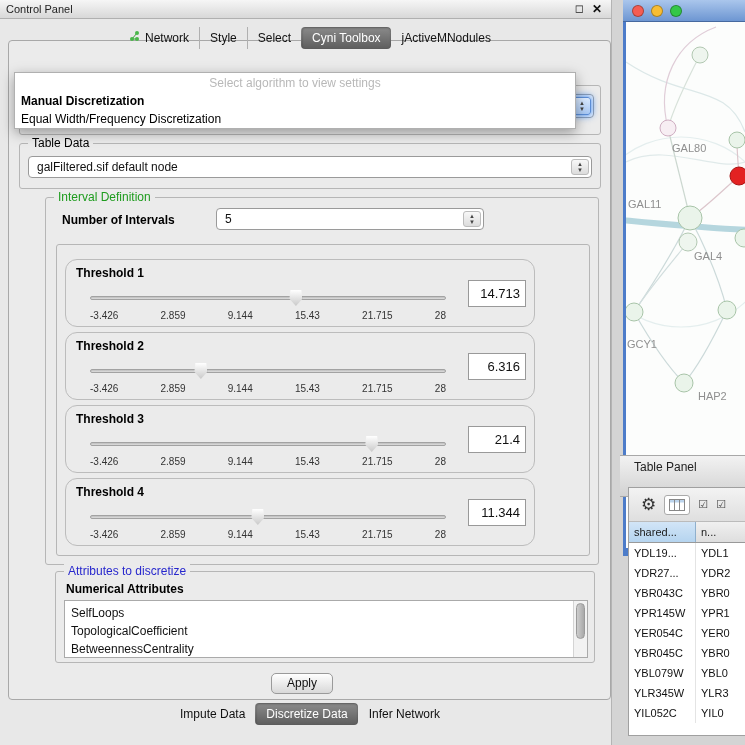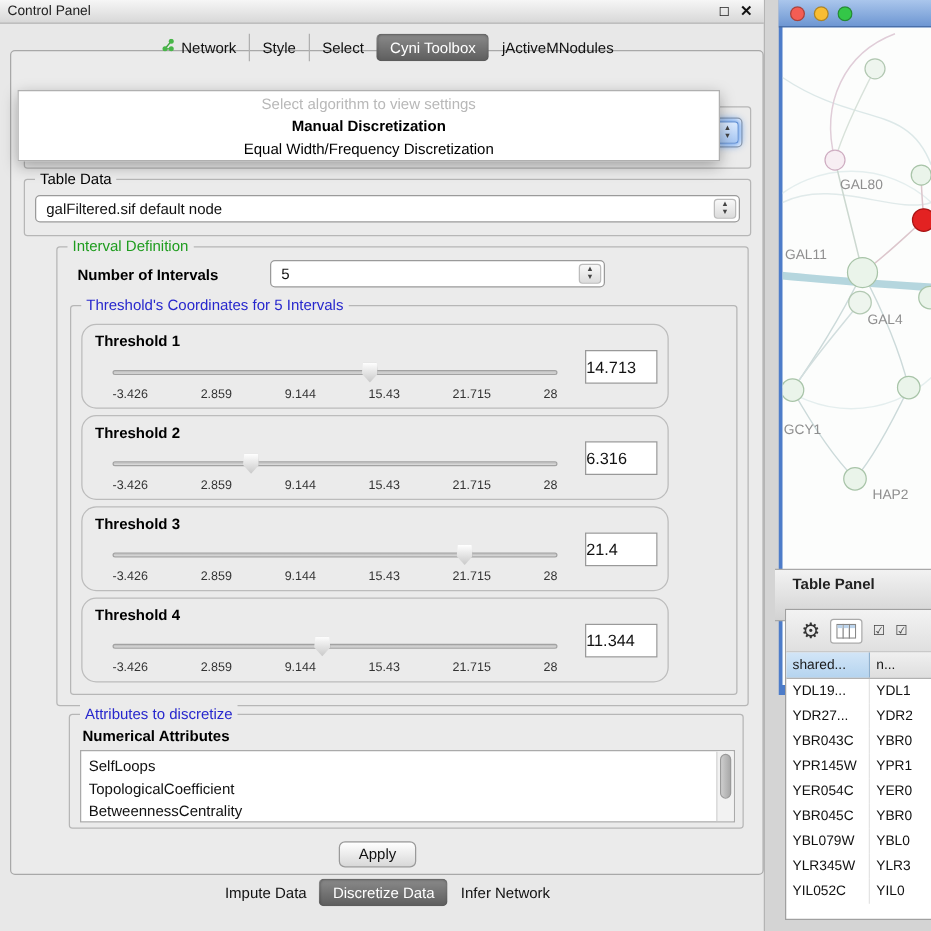--- a/index.html
+++ b/index.html
@@ -44,38 +44,38 @@
     color:#444; background:linear-gradient(#f8f8f8,#dcdcdc); border:1px solid #bcbcbc; }
   .arrows::before { content:"▲"; font-size:6px; line-height:6px; }
   .arrows::after  { content:"▼"; font-size:6px; line-height:6px; }
   .arrows.focused { border:1px solid #5b8dd6; background:linear-gradient(#dcebff,#a8c8f4);
     box-shadow:0 0 6px 2px rgba(86,148,235,.85); }
 
   
   .algo-popup { position:absolute; left:14px; top:72px; width:562px; background:#fff;
     border:1px solid #b0b0b0; box-shadow:0 4px 12px rgba(0,0,0,.35); z-index:30; }
   .algo-popup .ph { text-align:center; color:#b8b8b8; font-size:12px; padding:3px 0 2px; }
-  .algo-popup .item { font-size:12px; color:#000; padding:2px 6px;text-align:center; }
+  .algo-popup .item { font-size:12px; color:#000; padding:2px 6px; }
   .algo-popup .item.bold { font-weight:bold; }
 
   
   .tbox { position:absolute; left:8px; width:470px; height:68px; border:1px solid #bcbcbc;
     background:#ebebeb; border-radius:12px; }
   .tlabel { position:absolute; left:10px; top:6px; font-size:12px; font-weight:bold; color:#000; }
   .slider-zone { position:absolute; left:24px; width:356px; top:28px; height:20px; }
   .track { position:absolute; left:0; right:0; top:8px; height:4px; border:1px solid #a2a2a2;
     border-radius:2px; background:linear-gradient(#bdbdbd,#dedede); }
   .handle { position:absolute; top:2px; width:13px; height:16px; margin-left:-6px;
     background:linear-gradient(#ffffff,#c9c9c9);
     clip-path:polygon(8% 0,92% 0,100% 55%,50% 100%,0 55%);
     filter:drop-shadow(0 0 1px #777); }
   .ticks { position:absolute; left:24px; width:356px; top:50px; display:flex;
     justify-content:space-between; font-size:10px; color:#333; }
   .valbox { position:absolute; left:402px; top:20px; width:58px; height:27px; background:#fff;
-    border:1px solid #999; font-size:13px; color:#111; text-align:left; line-height:25px;
+    border:1px solid #999; font-size:13px; color:#111; text-align:right; line-height:25px;
     padding-right:5px; }
 
   
   .listbox { position:absolute; left:8px; top:28px; width:524px; height:58px; background:#fff;
     border:1px solid #aaa; overflow:hidden; }
   .listbox .litem { font-size:12px; color:#111; line-height:18px; padding-left:6px; white-space:nowrap; }
   .listbox .litems { padding-top:3px; }
   .vscroll { position:absolute; right:0; top:0; width:14px; height:100%; background:#f2f2f2;
     border-left:1px solid #d4d4d4; }
   .vthumb { position:absolute; left:2px; top:2px; width:9px; height:36px; border-radius:5px;
@@ -99,21 +99,21 @@
   .light.yellow { background:#f8bd33; }
   .light.green  { background:#34c748; }
   .net-canvas { position:absolute; left:3px; top:22px; right:0; bottom:8px;
     background:#fcfdfc; overflow:hidden; }
   .nlabel { position:absolute; font-size:11px; color:#8f8f8f; white-space:nowrap; }
 
   
   #table-panel-bar { position:absolute; left:620px; top:455px; width:125px; height:42px;
     background:linear-gradient(#f2f2f2,#d2d2d2); border-top:1px solid #a8a8a8;
     border-bottom:1px solid #a8a8a8; font-size:12px; color:#222; line-height:23px;
-    padding-left:14px;font-weight:bold; }
+    padding-left:14px; }
   #table-window { position:absolute; left:628px; top:487px; width:120px; height:249px;
     background:#fff; border:1px solid #a0a0a0; overflow:hidden; }
   .t-toolbar { position:absolute; left:0; top:0; width:100%; height:34px;
     background:linear-gradient(#f3f3f3,#dfdfdf); border-bottom:1px solid #bbb;
     display:flex; align-items:center; gap:8px; padding-left:12px; }
   .gear::before { content:"⚙"; font-size:17px; color:#333; }
   .colbtn { width:26px; height:20px; background:#fff; border:1px solid #aaa; border-radius:3px;
     display:flex; align-items:center; justify-content:center; }
   .cb { font-size:11px; color:#444; }
   .cb::before { content:"☑"; }
@@ -188,21 +188,20 @@
       <div class="group" style="left:36px; top:156px; width:554px; height:368px;">
         <span class="legend green">Interval Definition</span>
 
         <span class="boldlabel" style="left:16px; top:15px;">Number of Intervals</span>
         <div class="combo" style="left:170px; top:10px; width:268px; height:22px;">
           <span class="val">5</span>
           <span class="arrows"></span>
         </div>
 
         <div class="group" style="left:10px; top:46px; width:534px; height:312px;">
-          <span class="legend blue">Threshold's Coordinates for 5 Intervals</span>
 
           <div class="tbox" style="top:14px">
             <div class="tlabel">Threshold 1</div>
             <div class="slider-zone">
               <div class="track"></div>
               <div class="handle" style="left: 57.7%;"></div>
             </div>
             <div class="ticks">
                 <span>-3.426</span>
                 <span>2.859</span>

